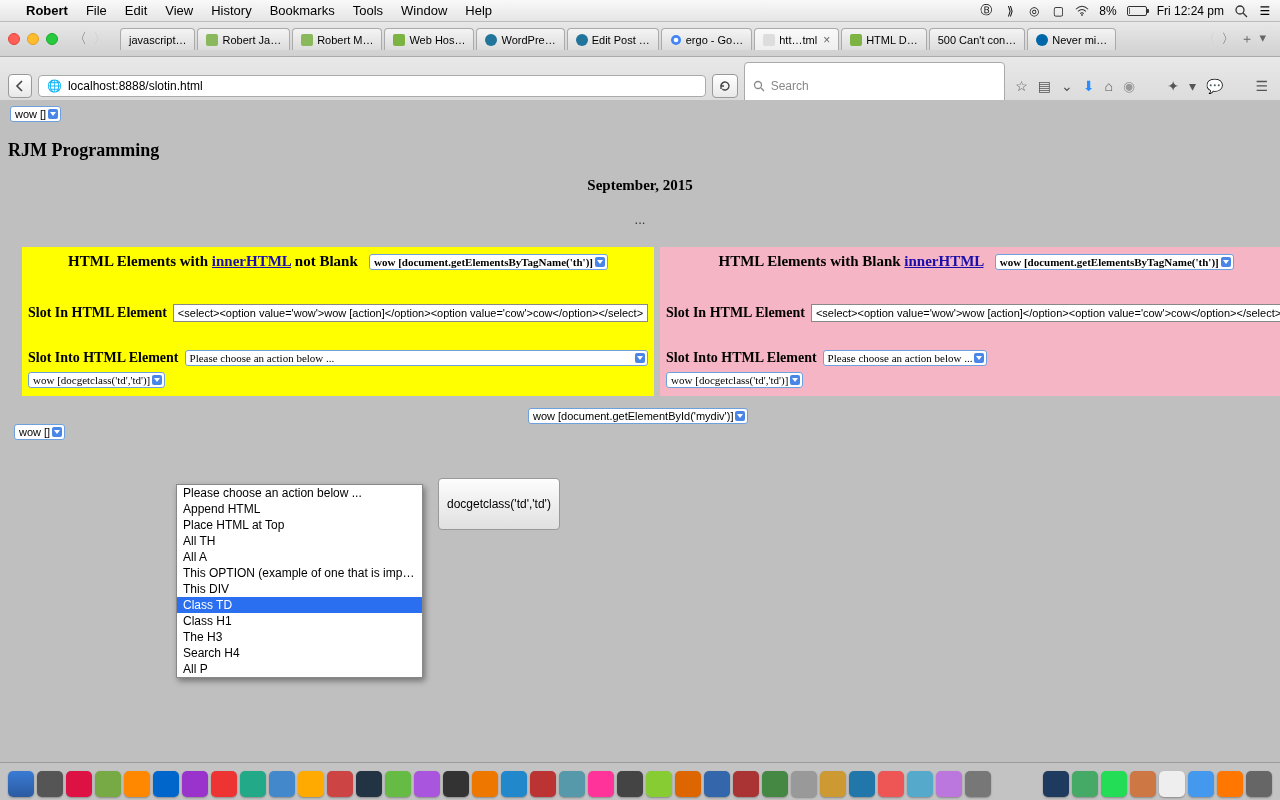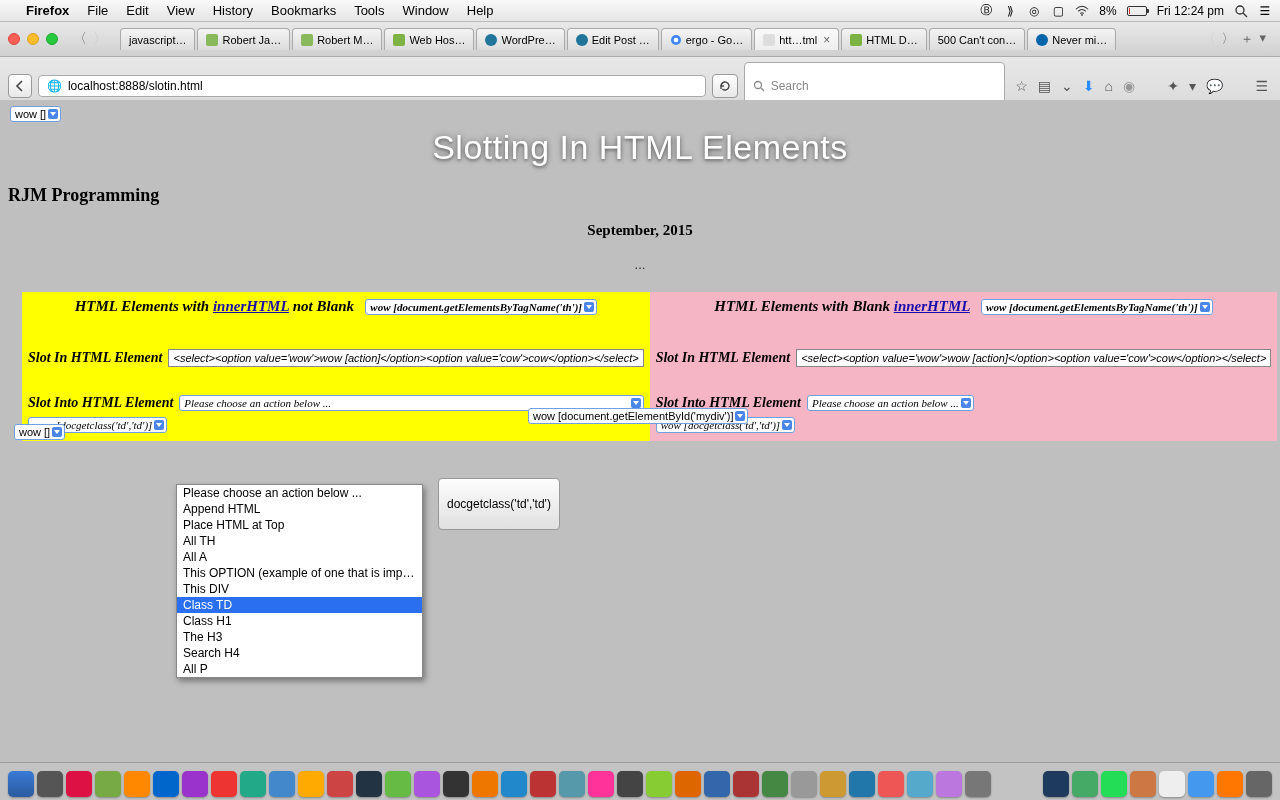--- a/index.html
+++ b/index.html
@@ -45,21 +45,21 @@
 .sel { background:#fff; border:1px solid #6ea0e0; border-radius:3px; font-size:11px; padding:1px 14px 1px 4px; position:relative; display:inline-block; }
 .sel::after{ content:""; position:absolute; right:2px; top:2px; bottom:2px; width:10px; background:#4a86e8; border-radius:2px; }
 .sel::before{ content:""; position:absolute; right:4px; top:50%; width:0;height:0;border-left:3px solid transparent;border-right:3px solid transparent;border-top:4px solid #fff; z-index:2; transform:translateY(-50%);}
 
 .page-inner{ padding:6px 8px; }
 .title-h1 { text-align:center; font-size:34px; color:#fff; text-shadow:0 0 6px rgba(0,0,0,.4),0 2px 3px rgba(0,0,0,.3); font-weight:500; margin-top:6px; letter-spacing:.5px;}
 .sub1{ text-align:left; font-family:Georgia,serif; font-weight:bold; font-size:18px; margin-top:18px;}
 .sub2{ text-align:center; font-family:Georgia,serif; font-weight:bold; font-size:15px; margin-top:16px;}
 .dots{ text-align:center; margin-top:18px; font-size:13px; color:#333;}
 
-.panels{ display:flex; margin-top:20px; padding:0 14px;font-style:italic;}
+.panels{ display:flex; gap:6px; margin-top:20px; padding:0 14px;}
 .panel{ flex:1; padding:4px 6px 8px 6px;}
 .panel.yellow{ background:#ffff00;}
 .panel.pink{ background:#f5b5c4;}
 .panel-head{ text-align:center; font-family:Georgia,serif; font-weight:bold; font-size:15px; padding:2px 0 6px 0;}
 .panel-head a{ color:#1a0dab; text-decoration:underline;}
 .row{ display:flex; align-items:center; gap:6px; margin-top:28px; font-family:Georgia,serif; font-size:14px;}
 .row.tight{margin-top:6px;}
 .txtbox{ background:#fff; border:1px solid #888; font-size:11px; padding:2px 4px; flex:1; font-family:Arial; white-space:nowrap; overflow:hidden;}
 .lbl{ white-space:nowrap; font-weight:bold;}
 
@@ -80,21 +80,21 @@
 .battery{ display:inline-flex;align-items:center;gap:2px;}
 .battery .shell{width:20px;height:10px;border:1px solid #333;border-radius:2px;position:relative;}
 .battery .shell::after{content:"";position:absolute;right:-3px;top:2px;width:2px;height:4px;background:#333;border-radius:0 1px 1px 0;}
 .battery .fill{position:absolute;left:1px;top:1px;bottom:1px;width:10%;background:#d33;}
 </style>
 </head>
 <body>
 
 <div class="menubar">
   <span class="apple"></span>
-  <span class="app">Firefox</span>
+  <span class="app">Robert</span>
   <span>File</span>
   <span>Edit</span>
   <span>View</span>
   <span>History</span>
   <span>Bookmarks</span>
   <span>Tools</span>
   <span>Window</span>
   <span>Help</span>
   <div class="right">
     <span class="tray-icon">Ⓑ</span>
@@ -228,21 +228,20 @@
       <span style="width:12px"></span>
       <span>☰</span>
     </div>
   </div>
 </div>
 
 <div class="page">
   <div class="page-inner">
     <span class="sel" style="margin-left:2px;"><span>wow []</span></span>
 
-    <div class="title-h1">Slotting In HTML Elements</div>
     <div class="sub1">RJM Programming</div>
     <div class="sub2">September, 2015</div>
     <div class="dots">...</div>
 
     <div class="panels">
 
       <div class="panel yellow">
         <div class="panel-head">
           <span>HTML Elements with </span><a href="#">innerHTML</a><span> not Blank</span>
           &nbsp;&nbsp;<span class="sel"><span>wow [document.getElementsByTagName('th')]</span></span>

